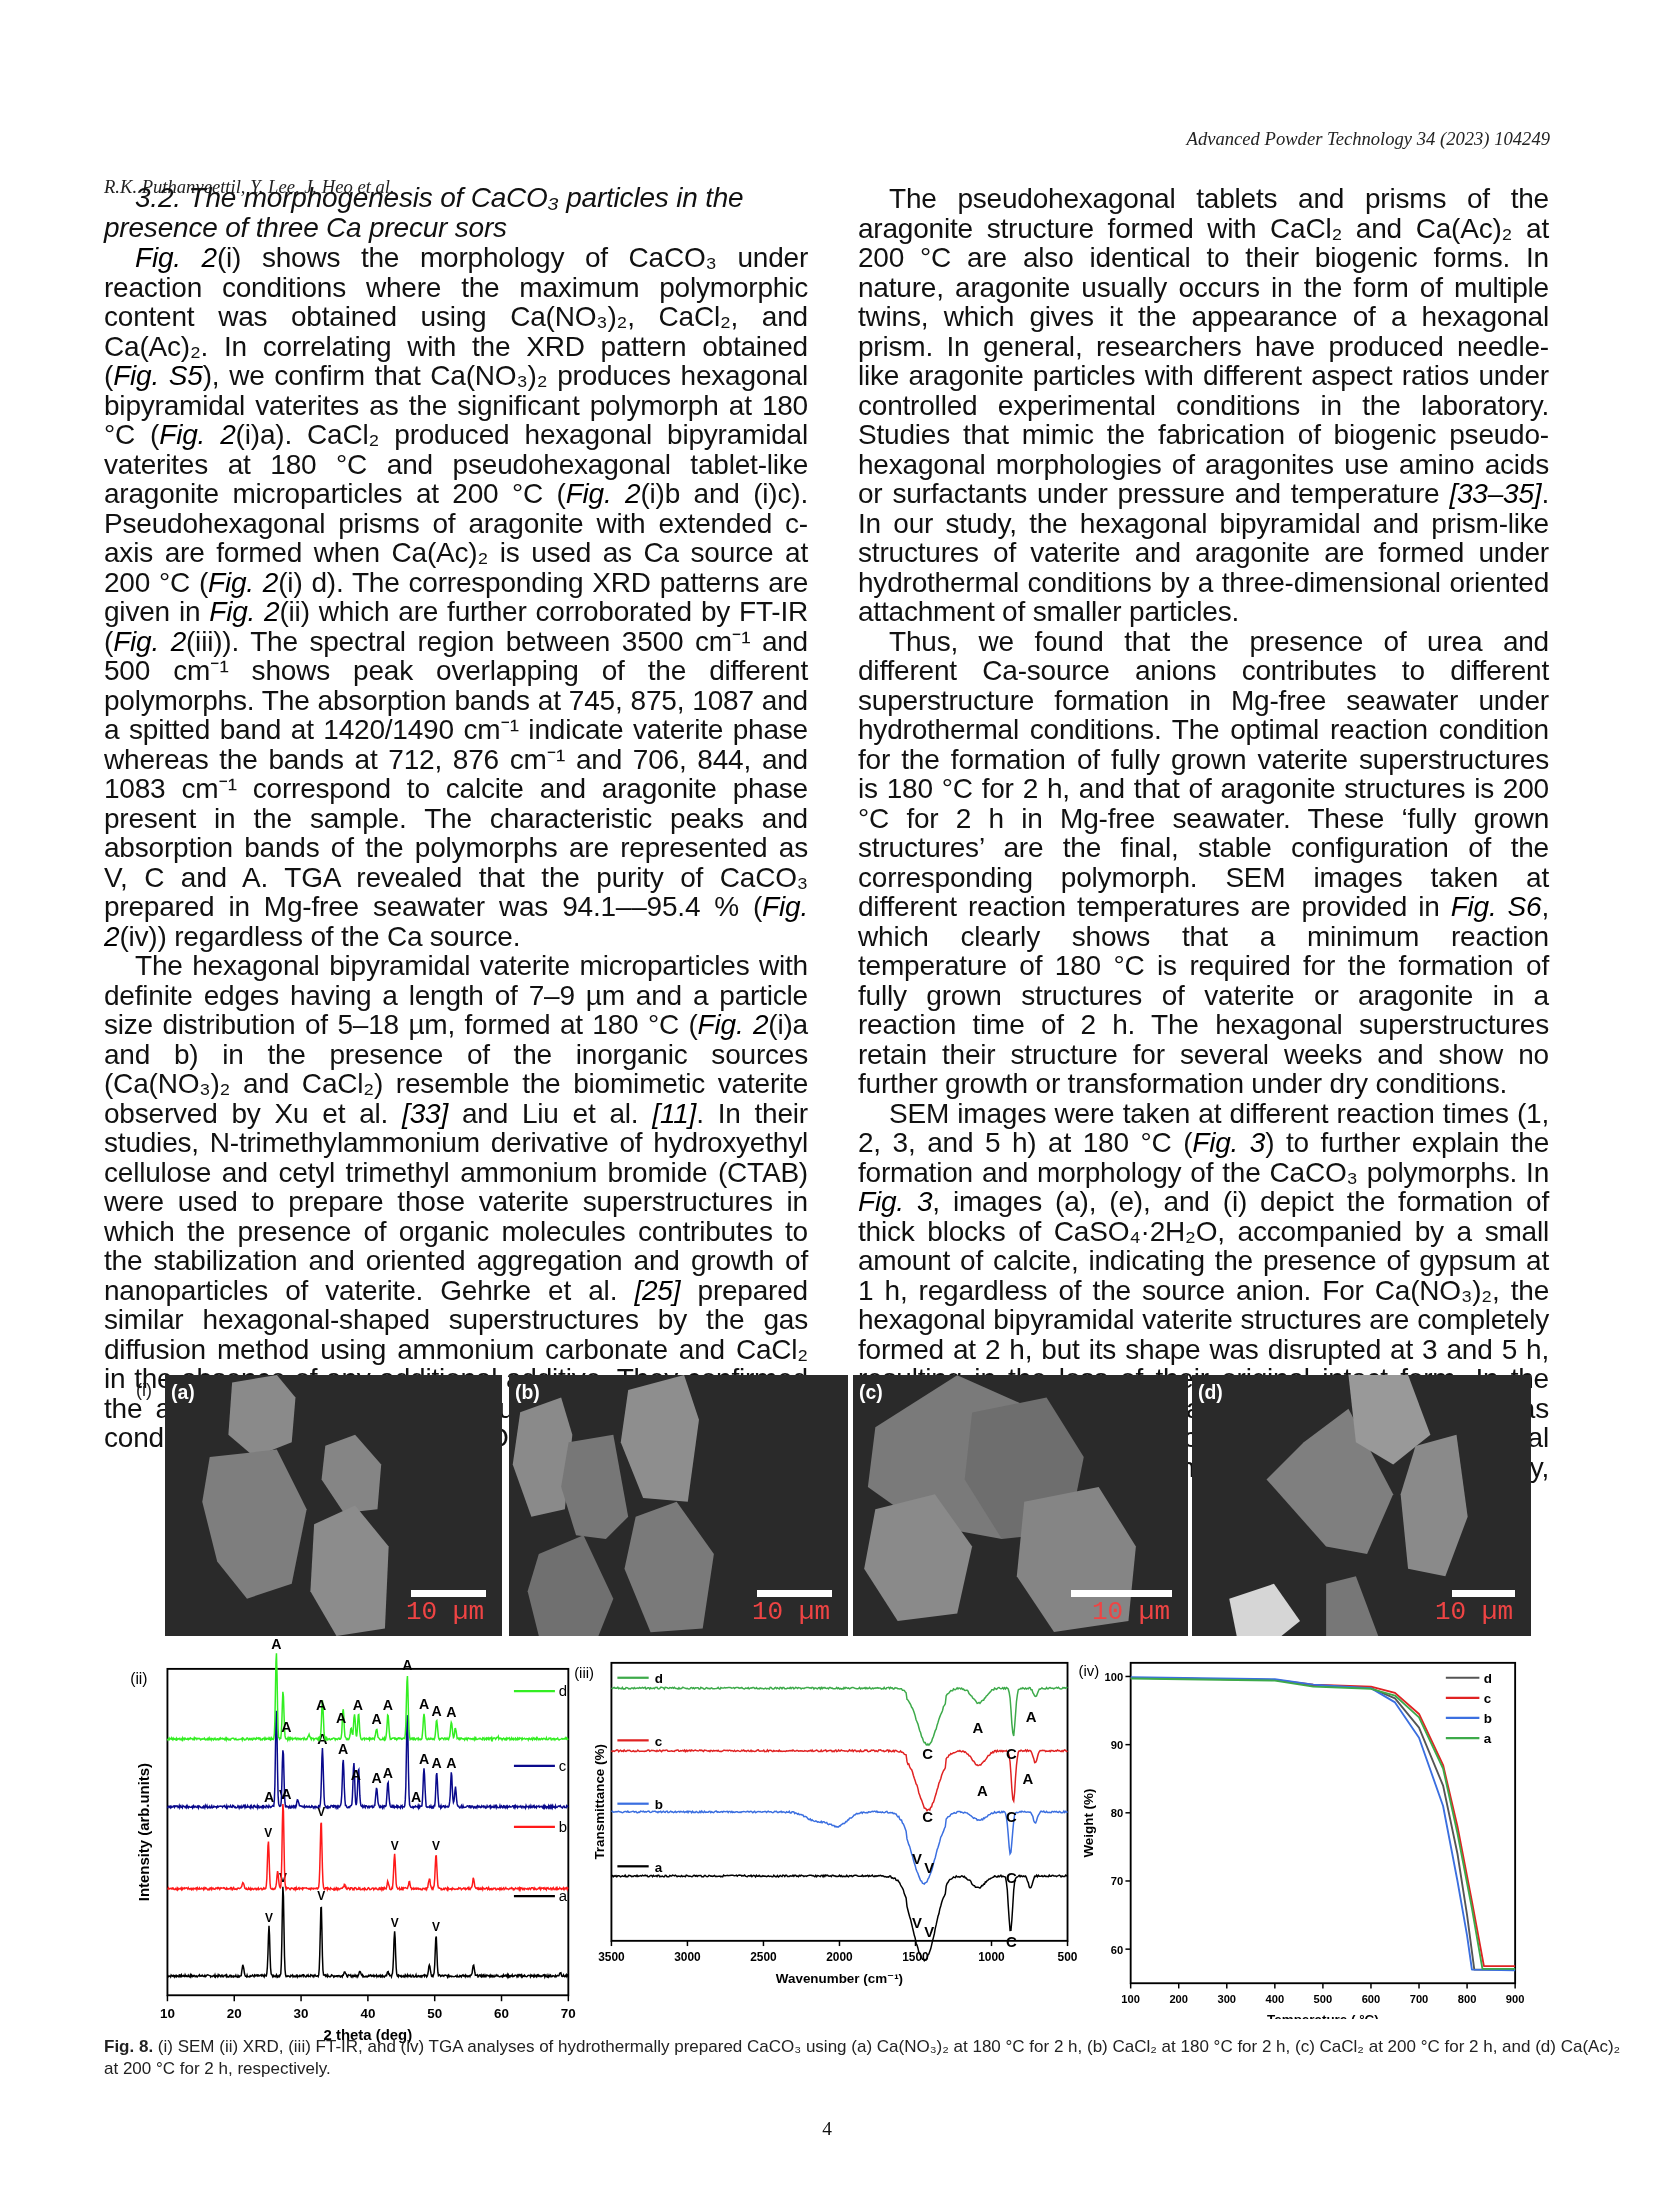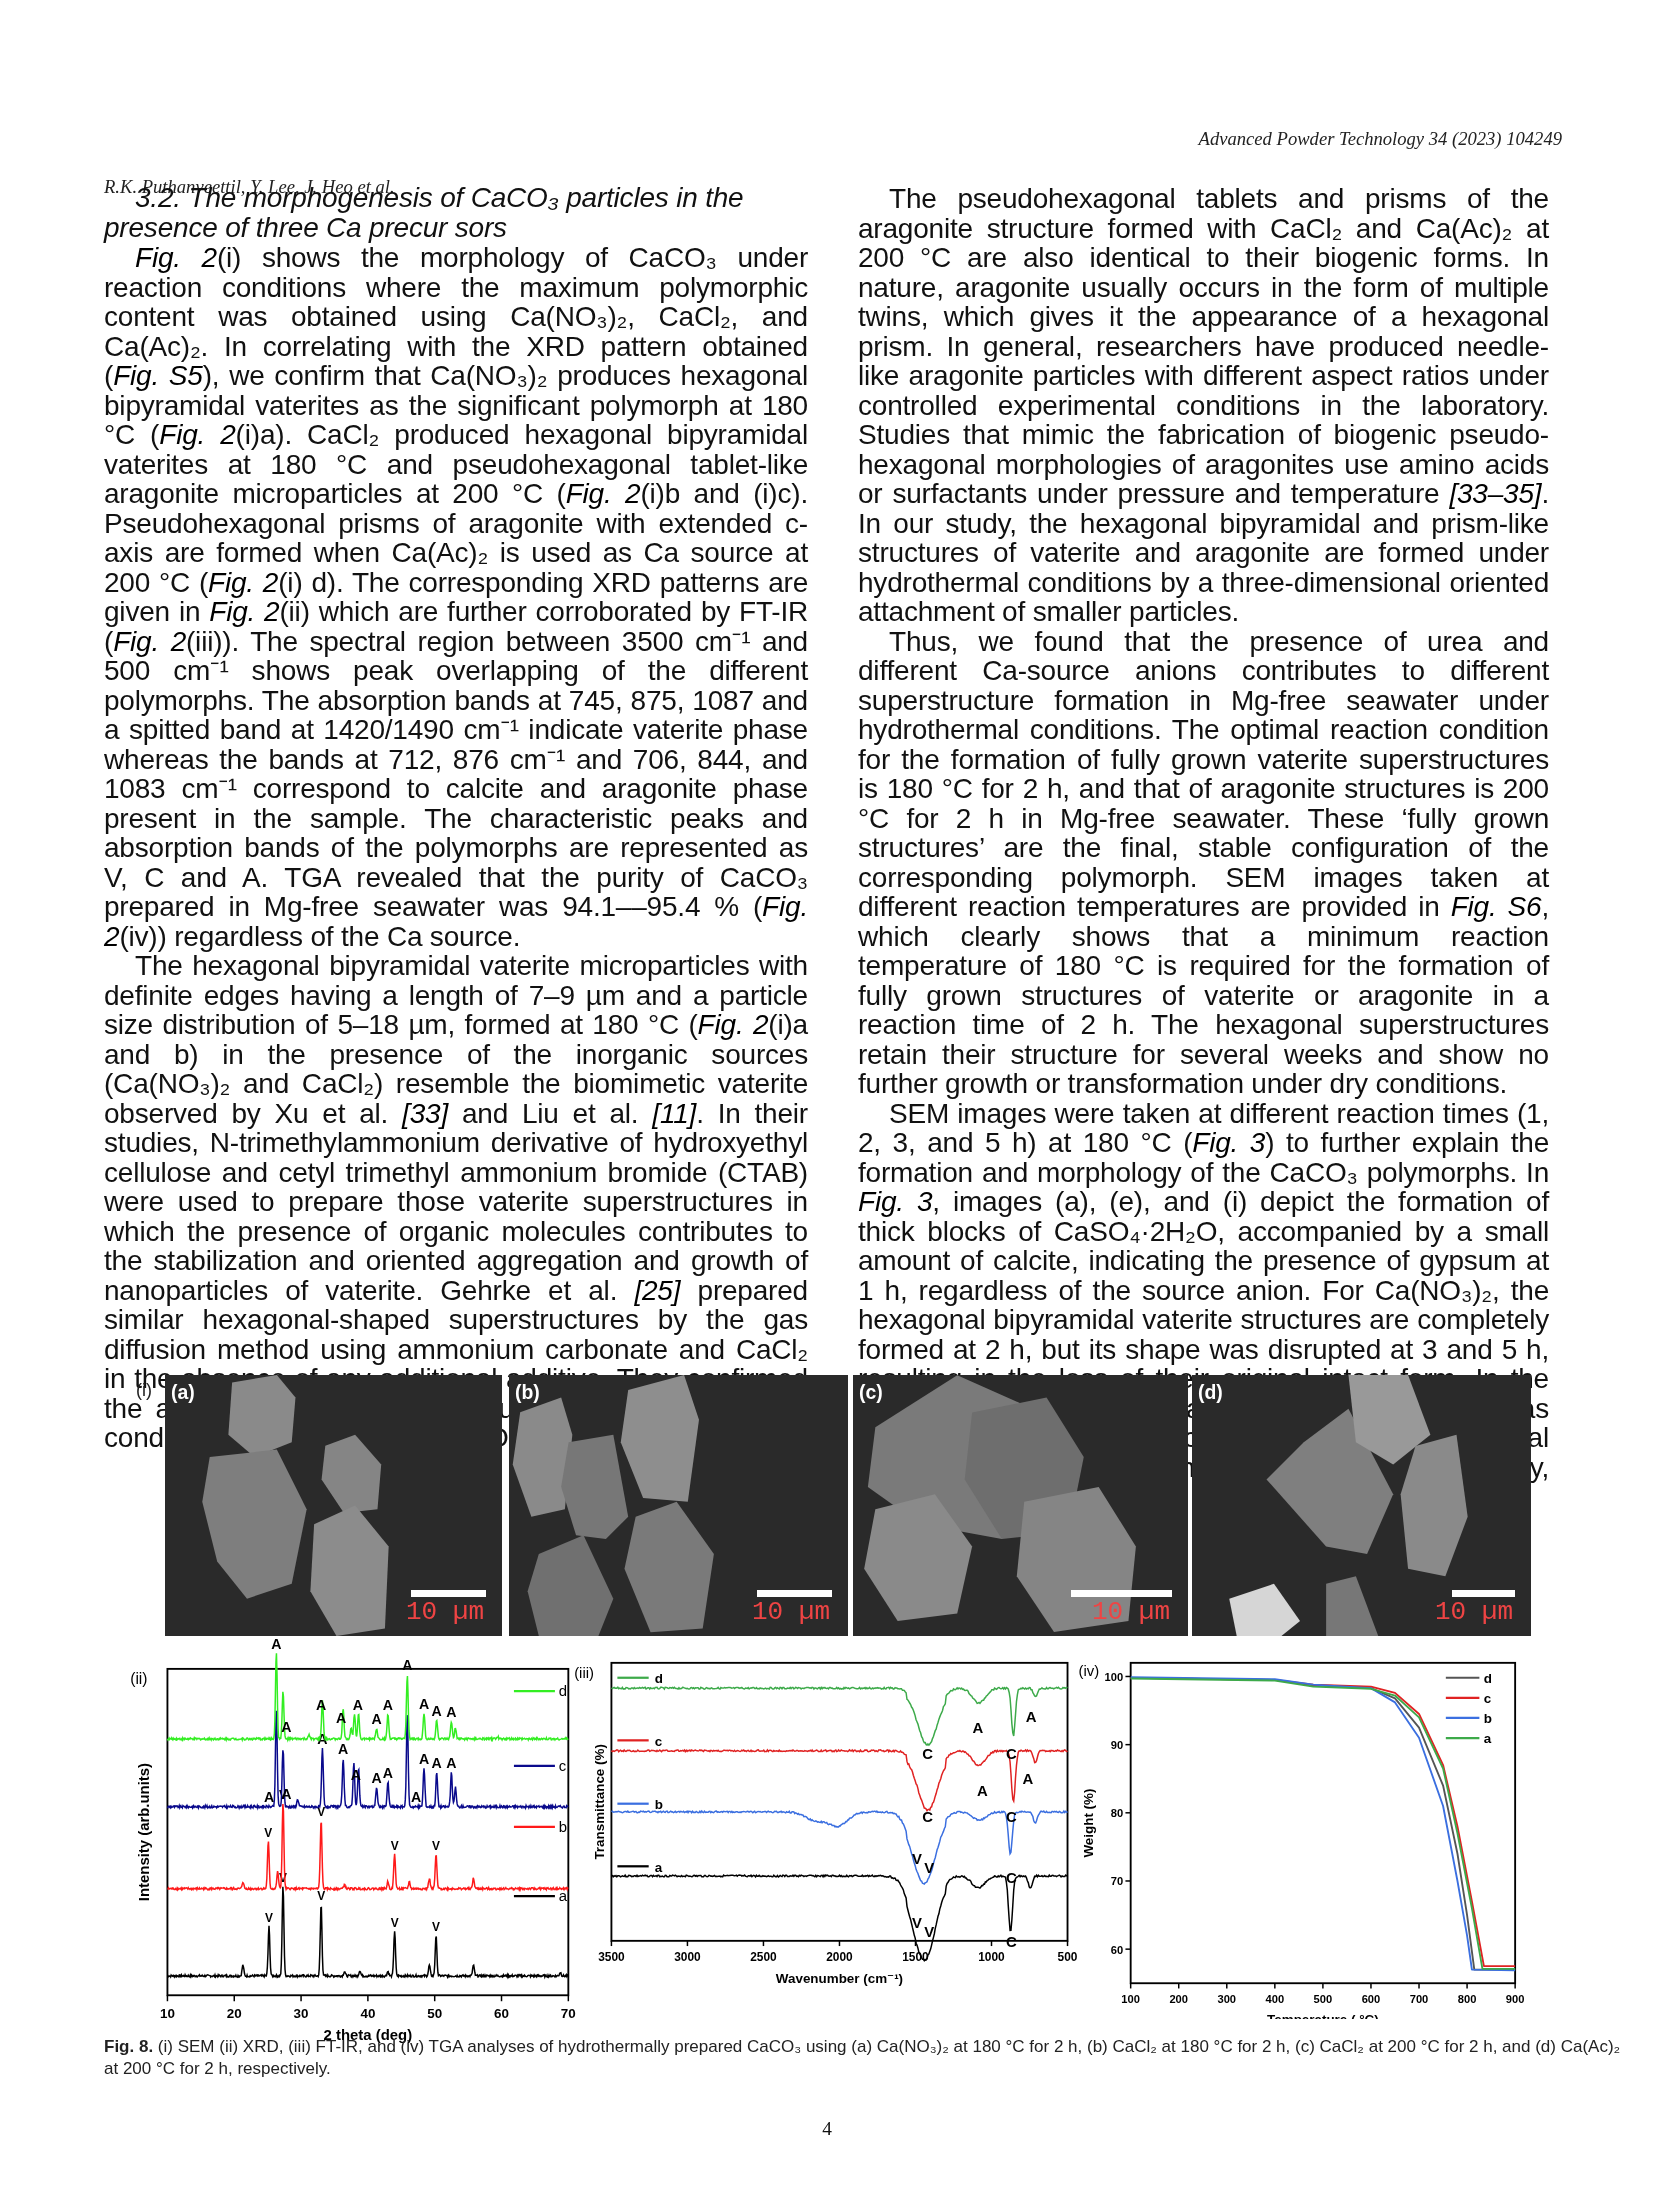--- a/index.html
+++ b/index.html
@@ -16,21 +16,21 @@
   .sem .barlbl{position:absolute;right:18px;bottom:9px;color:#ef4444;font-size:26px;font-family:Liberation Mono, monospace;}
   .panel-tag{position:absolute;font-size:18px;font-family:"Liberation Sans",sans-serif;color:#222;}
   .caption{position:absolute;left:104px;top:2036px;width:1535px;font-family:"Liberation Sans Narrow","Liberation Sans",sans-serif;font-size:17px;line-height:21.6px;color:#222;}
   .pagenum{position:absolute;left:0;width:1654px;top:2118px;text-align:center;font-family:"Liberation Serif",serif;font-size:19.4px;}
   svg text{font-family:"Liberation Sans","DejaVu Sans",sans-serif;}
 </style>
 </head>
 <body>
 
 <div class="runhead" style="left:104px;margin-top:48px;">R.K. Puthanveettil, Y. Lee, J. Heo et al.</div>
-<div class="runhead" style="right:92px;margin-left:40px;">Advanced Powder Technology 34 (2023) 104249</div>
+<div class="runhead" style="right:104px;margin-left:40px;">Advanced Powder Technology 34 (2023) 104249</div>
 
 <div class="col" id="leftcol" style="left:104px;top:183px;width:704px;">
   <p class="sechead">3.2. The morphogenesis of CaCO₃ particles in the presence of three Ca precur sors</p>
   <div id="left-paras">
       <p><a class="link">Fig. 2</a><span>(i) shows the morphology of CaCO₃ under reaction conditions where the maximum polymorphic content was obtained using Ca(NO₃)₂, CaCl₂, and Ca(Ac)₂. In correlating with the XRD pattern obtained (</span><a class="link">Fig. S5</a><span>), we confirm that Ca(NO₃)₂ produces hexagonal bipyramidal vaterites as the significant polymorph at 180 °C (</span><a class="link">Fig. 2</a><span>(i)a). CaCl₂ produced hexagonal bipyramidal vaterites at 180 °C and pseudohexagonal tablet-like aragonite microparticles at 200 °C (</span><a class="link">Fig. 2</a><span>(i)b and (i)c). Pseudohexagonal prisms of aragonite with extended c-axis are formed when Ca(Ac)₂ is used as Ca source at 200 °C (</span><a class="link">Fig. 2</a><span>(i) d). The corresponding XRD patterns are given in </span><a class="link">Fig. 2</a><span>(ii) which are further corroborated by FT-IR (</span><a class="link">Fig. 2</a><span>(iii)). The spectral region between 3500 cm⁻¹ and 500 cm⁻¹ shows peak overlapping of the different polymorphs. The absorption bands at 745, 875, 1087 and a spitted band at 1420/1490 cm⁻¹ indicate vaterite phase whereas the bands at 712, 876 cm⁻¹ and 706, 844, and 1083 cm⁻¹ correspond to calcite and aragonite phase present in the sample. The characteristic peaks and absorption bands of the polymorphs are represented as V, C and A. TGA revealed that the purity of CaCO₃ prepared in Mg-free seawater was 94.1––95.4 % (</span><a class="link">Fig. 2</a><span>(iv)) regardless of the Ca source.</span></p>
       <p><span>The hexagonal bipyramidal vaterite microparticles with definite edges having a length of 7–9 µm and a particle size distribution of 5–18 µm, formed at 180 °C (</span><a class="link">Fig. 2</a><span>(i)a and b) in the presence of the inorganic sources (Ca(NO₃)₂ and CaCl₂) resemble the biomimetic vaterite observed by Xu et al. </span><a class="link">[33]</a><span> and Liu et al. </span><a class="link">[11]</a><span>. In their studies, N-trimethylammonium derivative of hydroxyethyl cellulose and cetyl trimethyl ammonium bromide (CTAB) were used to prepare those vaterite superstructures in which the presence of organic molecules contributes to the stabilization and oriented aggregation and growth of nanoparticles of vaterite. Gehrke et al. </span><a class="link">[25]</a><span> prepared similar hexagonal-shaped superstructures by the gas diffusion method using ammonium carbonate and CaCl₂ in the absence of any additional additive. They confirmed the active influence of ammonium ions in gas diffusion conditions in the growth of CaCO₃ superstructures.</span></p>
     </div>
 </div>
 
 <div class="col" id="rightcol" style="left:858px;top:184px;width:691px;">

